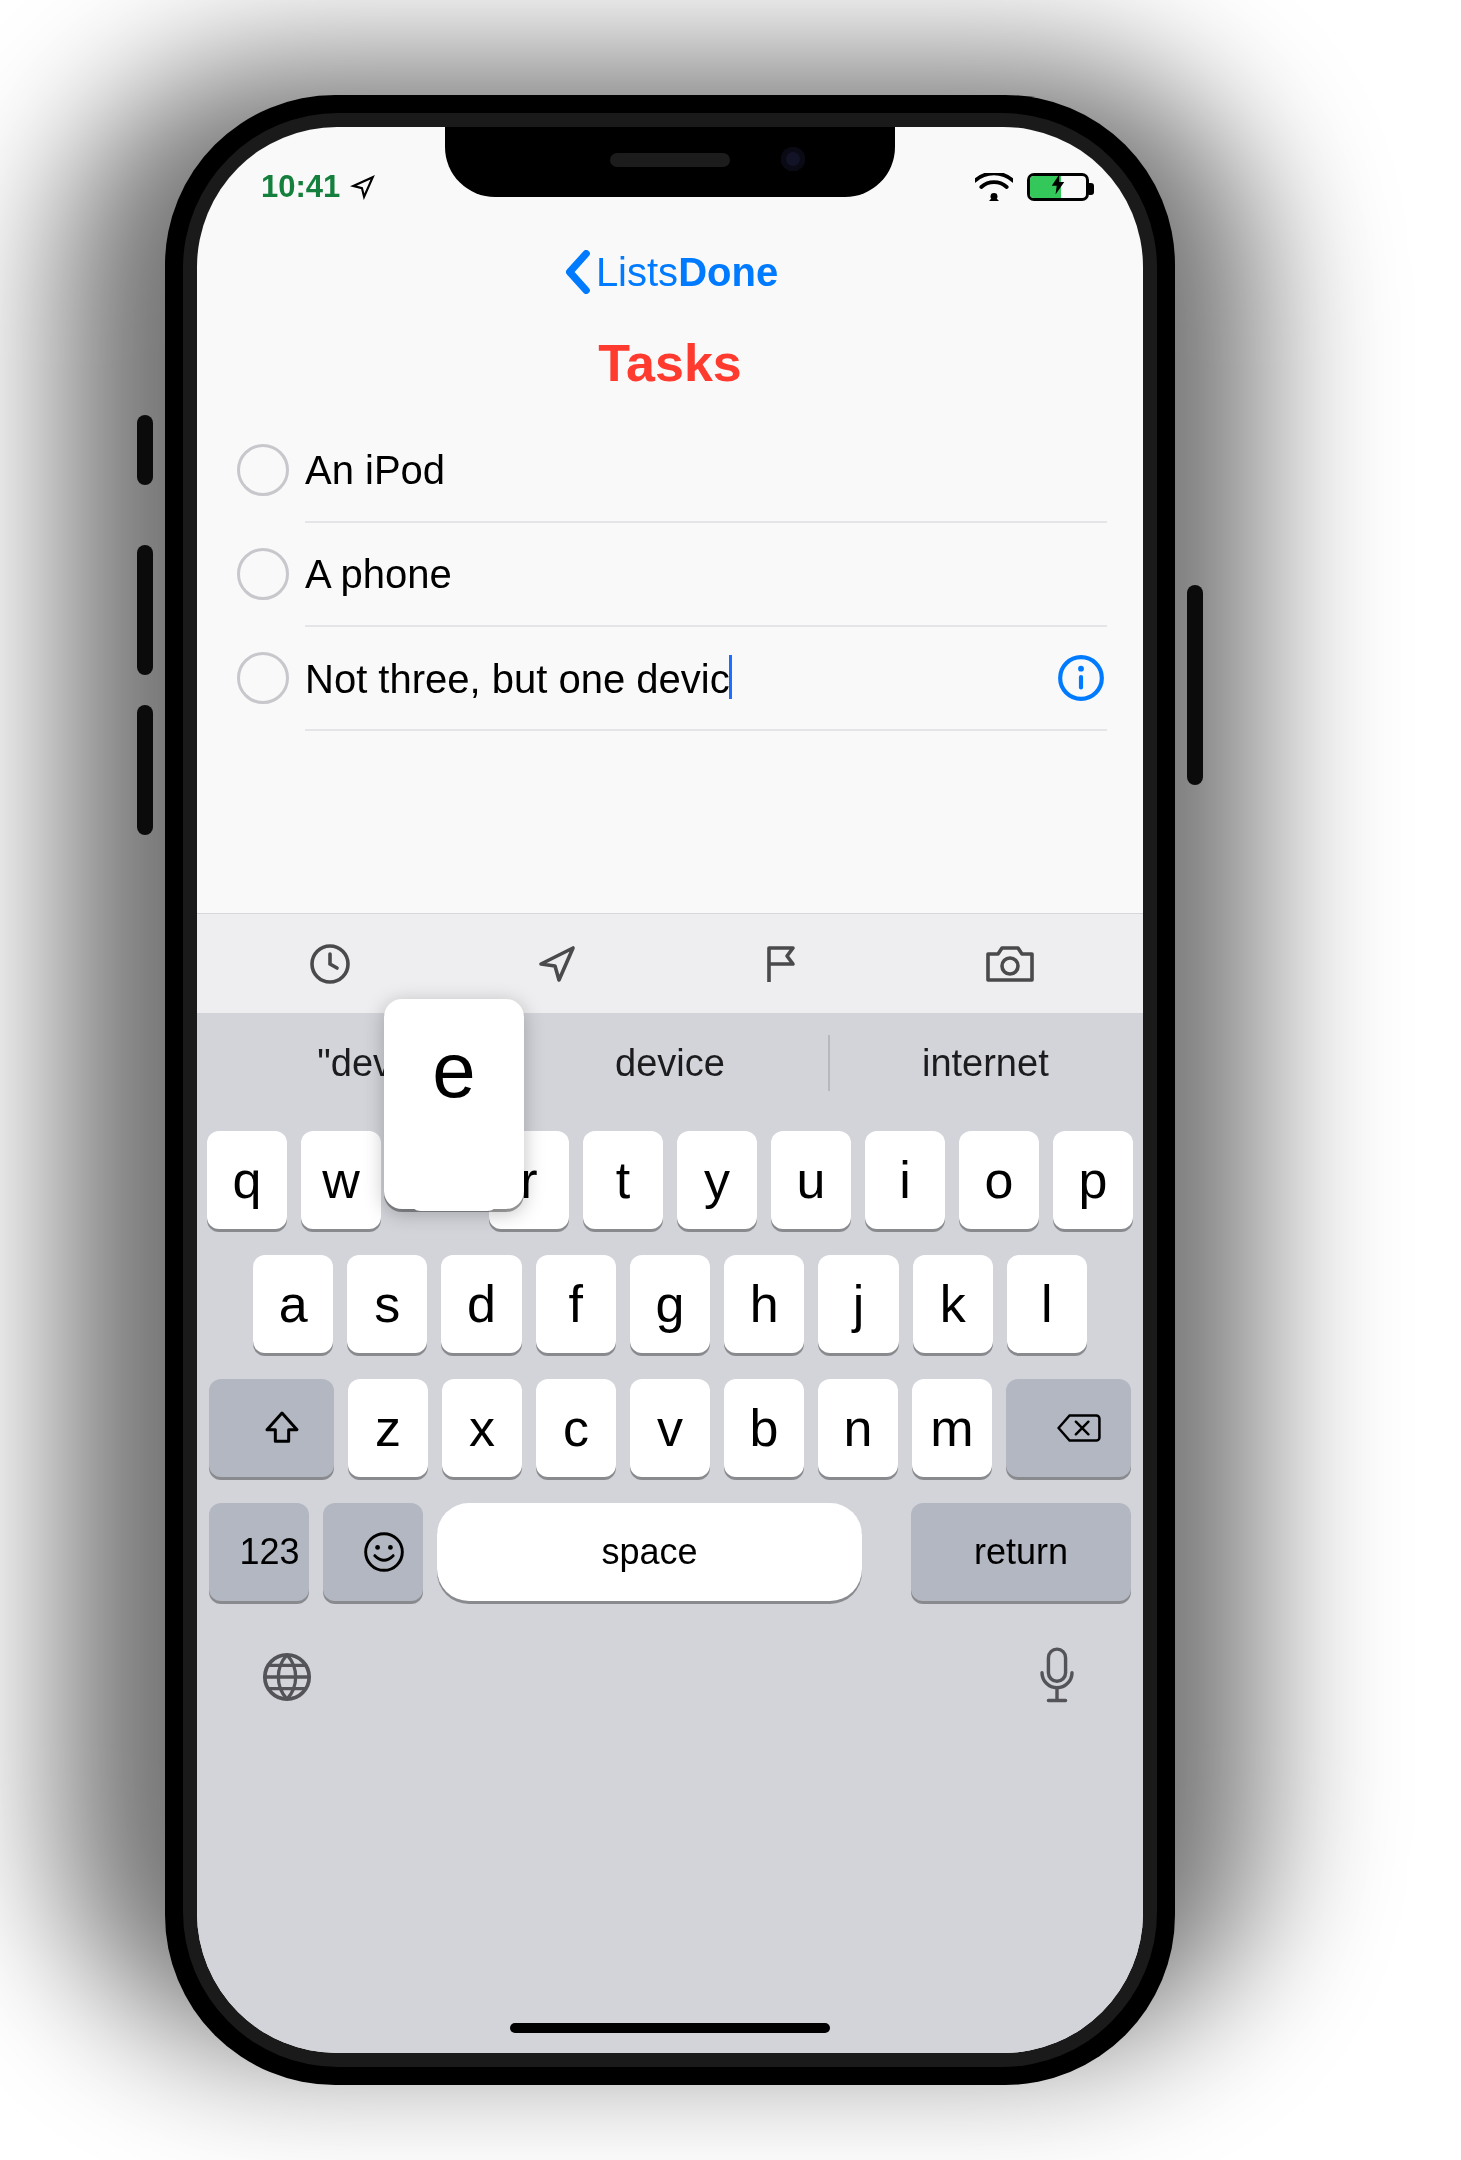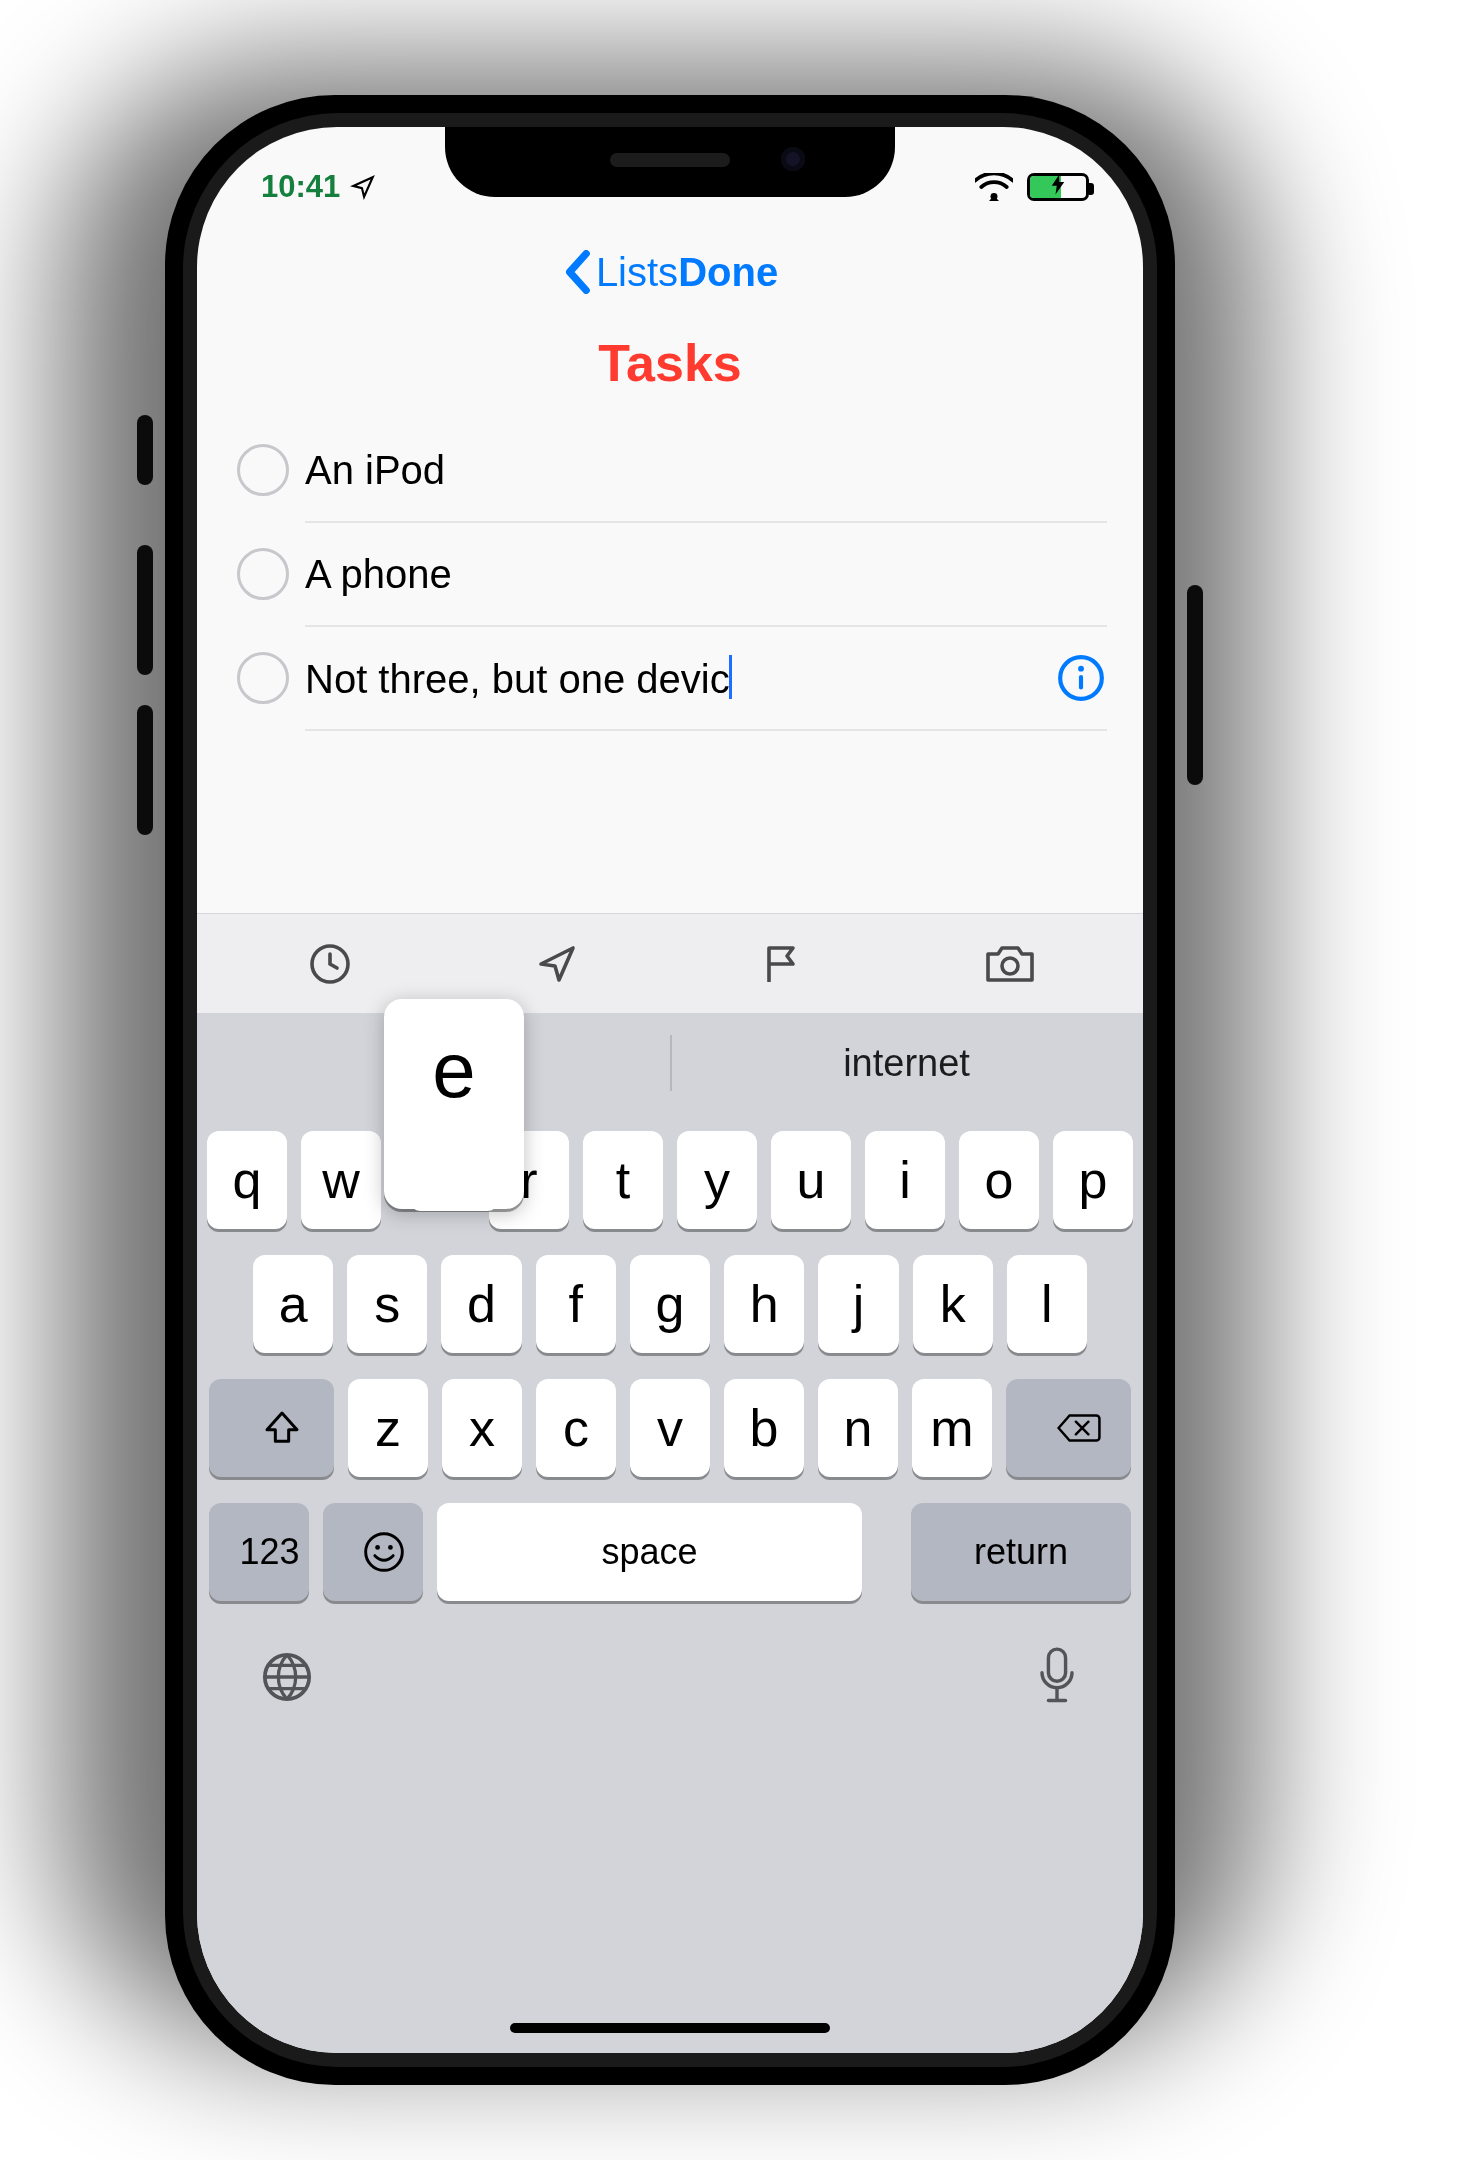--- a/index.html
+++ b/index.html
@@ -130,21 +130,21 @@
   .krow.r1 .key { min-width:80px; }
   .krow.r2 { padding:0 44px; }
   .krow.r3 .key, .krow.r3 .fnkey { min-width:80px; }
   .fnkey {
     background:#b3b7c1; color:#000; height:98px; border-radius:12px;
     box-shadow:0 3px 0 rgba(0,0,0,0.35);
     display:flex; align-items:center; justify-content:center; flex:1.4;padding-left:21px;
   }
   .krow.r4 { gap:14px; }
   .krow.r4 .fnkey { flex:none; width:100px; font-size:36px; }
-  .krow.r4 .space { flex:1; background:#fff; font-size:36px; }
+  .krow.r4 .space { flex:1; background:#fff; font-size:36px;border-radius:32px; }
   .krow.r4 .return { flex:none; width:220px; background:#b3b7c1; font-size:36px;margin-left:35px; }
   .krow.r4 .emoji { width:100px; font-size:44px; }
   .popup {
     position:absolute; width:140px; height:210px; left:187px; top:-114px;
     background:#fff; border-radius:18px;
     box-shadow:0 4px 20px rgba(0,0,0,0.25), 0 3px 0 rgba(0,0,0,0.35);
     display:flex; align-items:flex-start; justify-content:center; padding-top:26px;
     font-size:78px; z-index:50;
   }
   .popup::after{
@@ -266,20 +266,21 @@
           <div class="tbtn">
             <svg width="52" height="44" viewBox="0 0 26 20">
               <path d="M2 5 h5 l2 -3 h8 l2 3 h5 v13 h-22 Z" fill="none" stroke="#4a4a4c" stroke-width="1.8" stroke-linejoin="round"></path>
               <circle cx="13" cy="11" r="4" fill="none" stroke="#4a4a4c" stroke-width="1.8"></circle>
             </svg>
           </div>
         </div>
 
         <div class="sugg-row">
           <div class="sugg">"dev</div>
+          <div class="sugg">device</div>
           <div class="sugg">internet</div>
         </div>
 
         <div class="keyboard">
           <div class="popup">
             <span>e</span>
           </div>
 
           <div class="krow r1">
             <div class="key">q</div>

